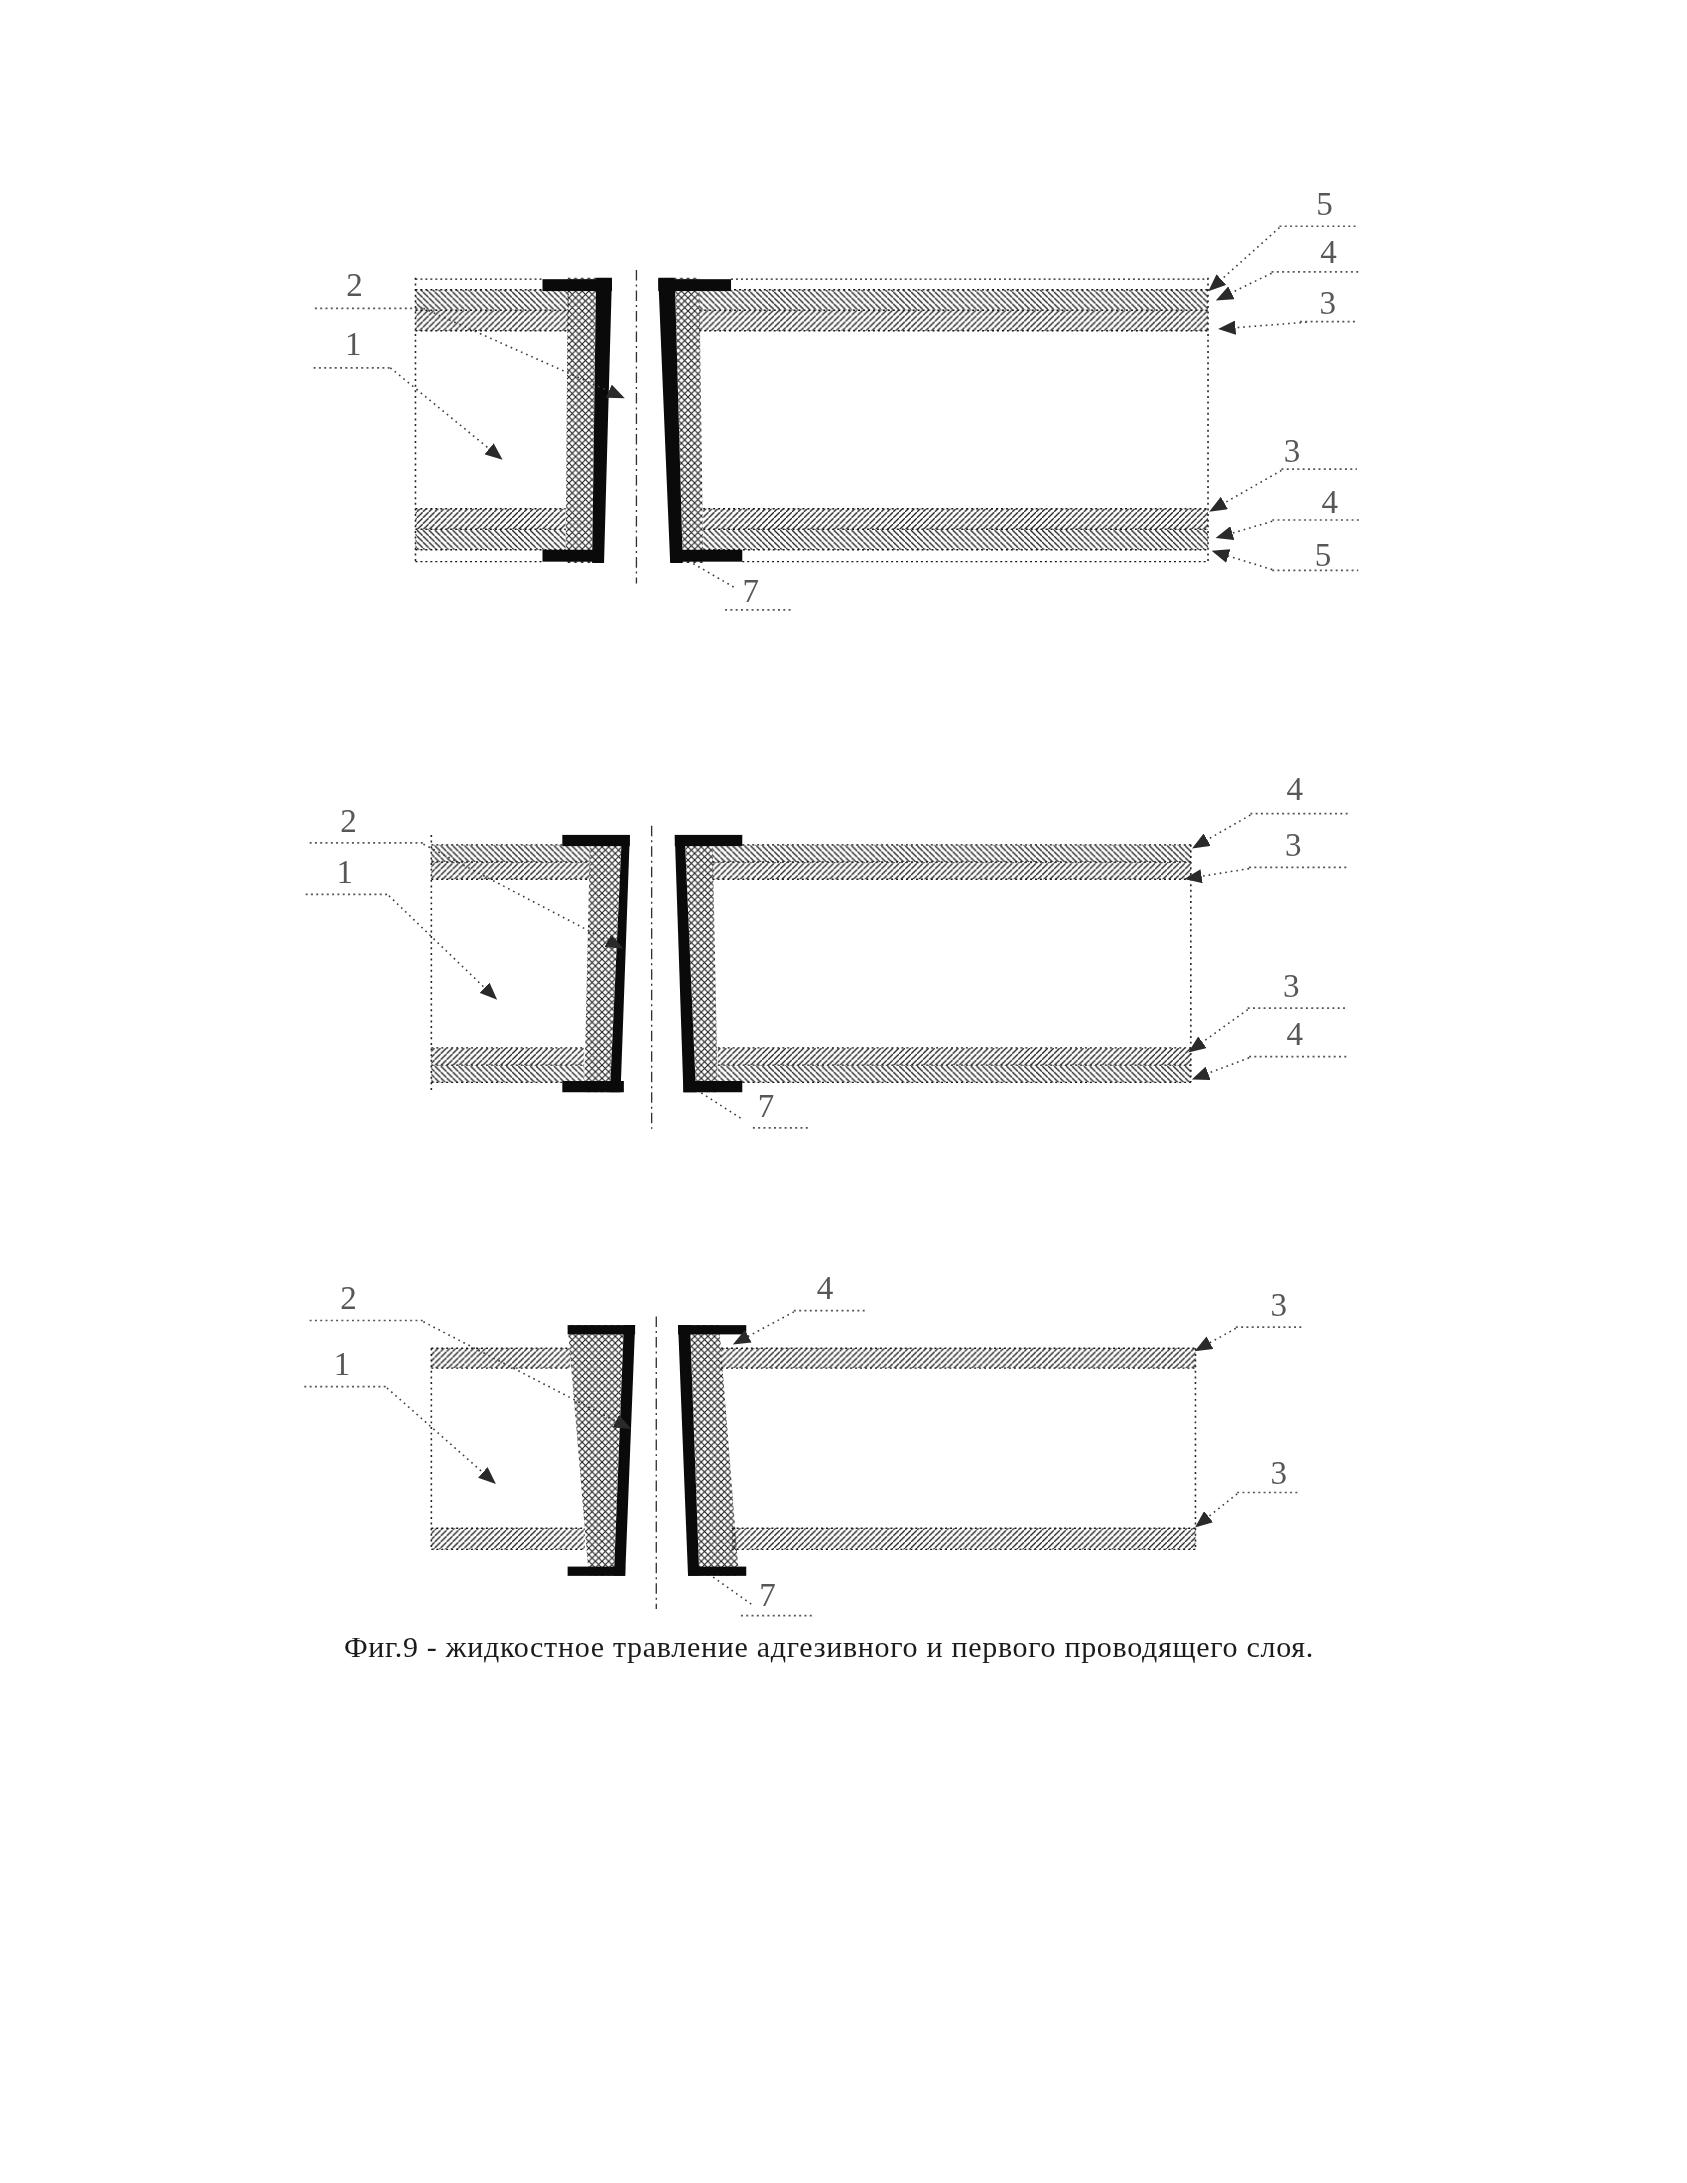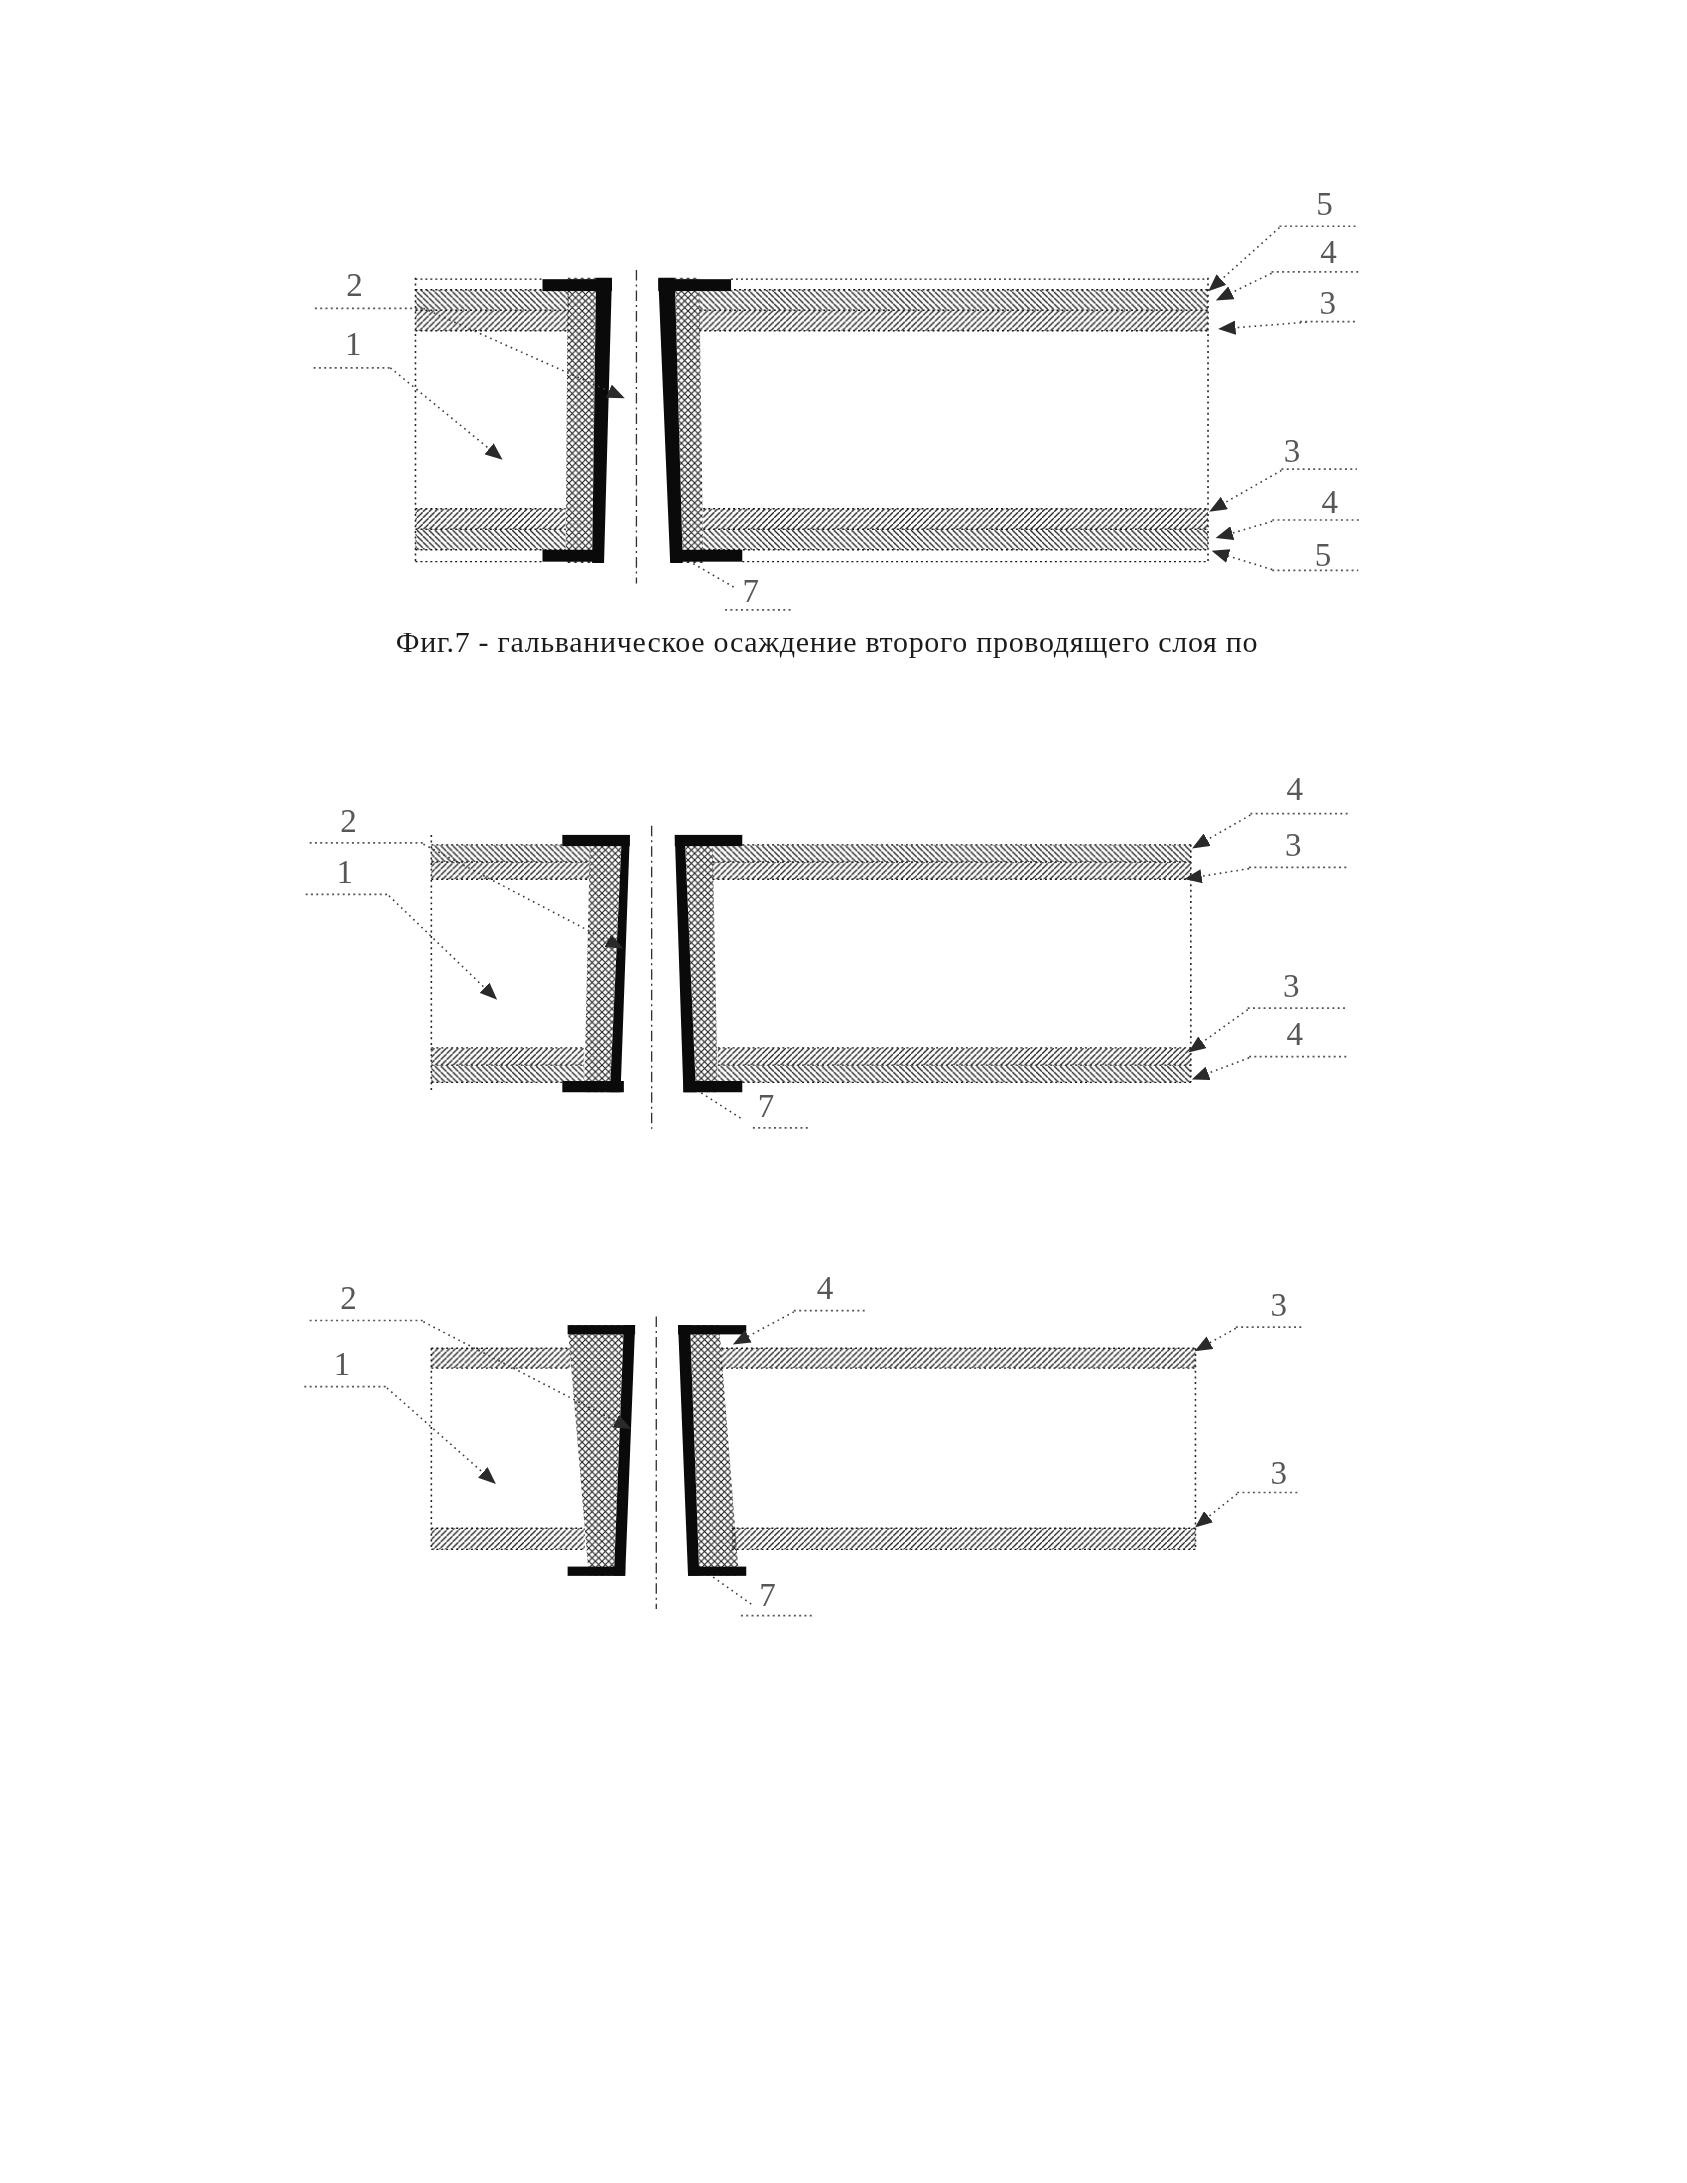--- a/index.html
+++ b/index.html
@@ -235,17 +235,19 @@
     <text class="callout" text-anchor="middle" x="527" y="1979">2</text>
     <text class="callout" text-anchor="middle" x="517" y="2079">1</text>
     <text class="callout" text-anchor="middle" x="1247" y="1963">4</text>
     <text class="callout" text-anchor="middle" x="1933" y="1989">3</text>
     <text class="callout" text-anchor="middle" x="1933" y="2243">3</text>
     <text class="callout" text-anchor="middle" x="1160" y="2427">7</text>
   </g>
 </svg>
 
   <div class="caption" style="left:288px;top:615px;width:1078px;">
-    <div class="line">Фиг.7 - гальваническое осаждение второго проводящего слоя по</div>
   </div>
+  <div class="caption" style="left:290px;top:1620px;width:1078px;">
+    <div class="line">Фиг.9 - жидкостное травление адгезивного и первого проводящего слоя.</div>
+  </div>
 
 </div>
 
 
 </body></html>

